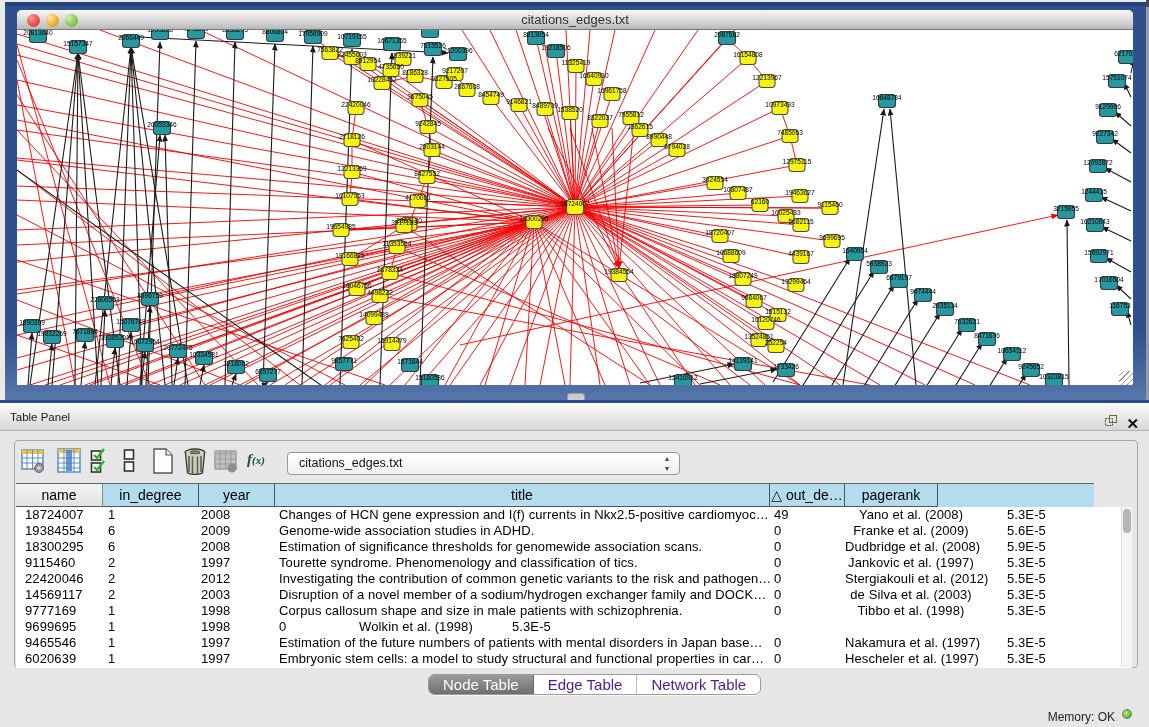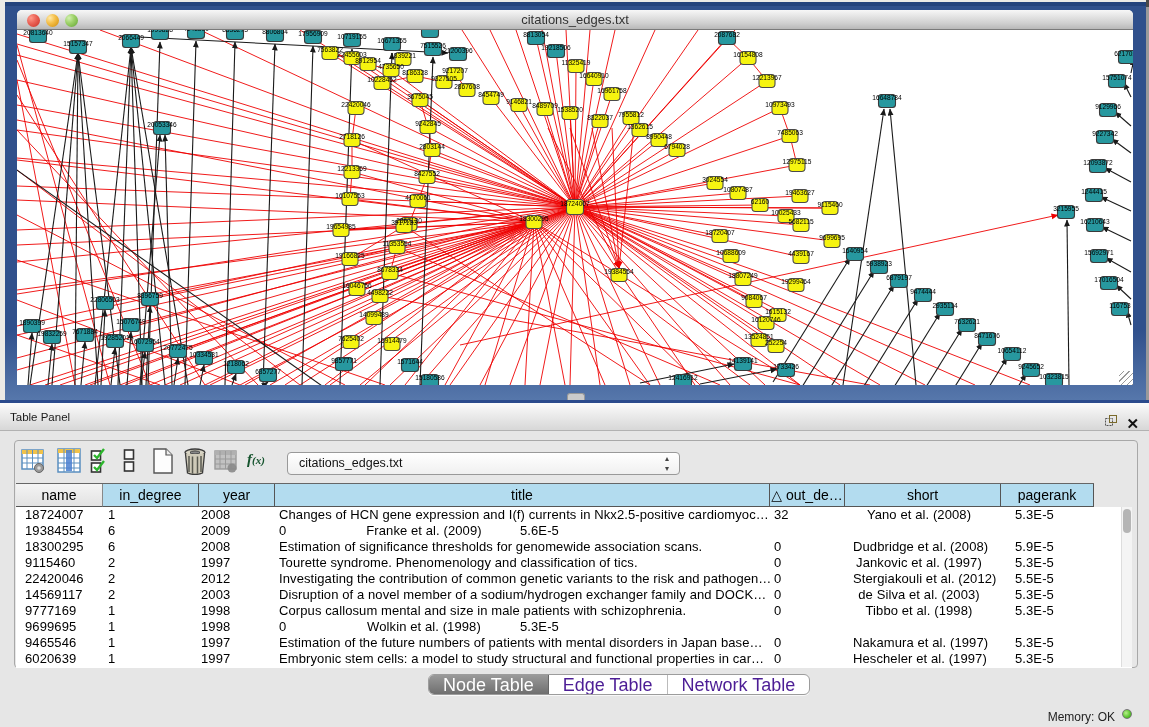--- a/index.html
+++ b/index.html
@@ -41,28 +41,28 @@
 #thead div { border-right:1px solid #555; border-bottom:1px solid #555; text-align:center; line-height:22px; overflow:hidden; white-space:nowrap; }
 #thead div.gray { background:linear-gradient(#f4f4f4,#e2e2e2); border-right:1px solid #888; }
 #tbody { position:absolute; left:1px; top:66px; width:1116px; height:161px; background:#fff; overflow:hidden; font-size:13px; color:#000; letter-spacing:0.1px; }
 .tr { display:flex; height:16px; line-height:16px; white-space:nowrap; }
 .tr div { overflow:hidden; }
 .c0 { width:87px; padding-left:9px; }
 .c1 { width:96px; padding-left:5px; }
 .c2 { width:76px; padding-left:2px; }
 .c3 { width:495px; padding-left:4px; }
 .c4 { width:75px; padding-left:4px; }
-.c5 { width:156px; text-align:center; padding-right:24px;margin-left:8px; }
+.c5 { width:156px; text-align:center; padding-right:24px; }
 .c6 { width:93px; padding-left:6px; }
 #vscroll { position:absolute; right:5px; top:66px; width:11px; height:160px; background:#f4f4f4; border-left:1px solid #ddd; }
 #vthumb { position:absolute; left:1px; top:2px; width:8px; height:24px; background:#b5b5b5; border-radius:4px; }
 
 #tabs { position:absolute; left:428px; top:274px; height:21px; display:flex;
   border:1px solid #9c9c9c; border-radius:6px; overflow:hidden; background:#fff;
-  font-size:18px; box-shadow:0 1px 0 rgba(255,255,255,.7); }
+  font-size:15px; box-shadow:0 1px 0 rgba(255,255,255,.7); }
 #tabs div { line-height:20px; padding:0 14px; color:#4c1d95; border-right:1px solid #bbb; }
 #tabs div.sel { background:linear-gradient(#9a9a9a,#6f6f6f); color:#fff; border-right:1px solid #666; }
 #tabs div:last-child { border-right:none; }
 #memory { position:absolute; right:34px; top:310px; font-size:12px; color:#222; }
 #memdot { position:absolute; right:17px; top:309px; width:10px; height:10px; border-radius:50%;
   background:radial-gradient(circle at 3px 3px,#b8f08a,#59c32e 60%,#3d9a1a); border:1px solid #777; }
 svg text { opacity:1; }
 </style></head>
 <body>
 <div id="app">
@@ -634,37 +634,37 @@
         </svg>
         <div class="ticon" style="left:232px; top:10px; font-family:'Liberation Serif',serif; font-style:italic; font-weight:bold; font-size:15px; color:#14532d;">f<span style="font-size:11px;">(x)</span></div>
         <div id="dropdown">citations_edges.txt<div id="ddarrows">▴<br>▾</div></div>
       </div>
       <div id="thead">
         <div class="gray" style="width:87px">name</div>
         <div style="width:96px">in_degree</div>
         <div style="width:76px">year</div>
         <div style="width:495px">title</div>
         <div style="width:75px">△ out_de…</div>
-        <div style="width:156px">short</div>
         <div style="width:93px">pagerank</div>
       </div>
       <div id="tbody">
 <div class="tr">
             <div class="c0">18724007</div>
             <div class="c1">1</div>
             <div class="c2">2008</div>
             <div class="c3">Changes of HCN gene expression and I(f) currents in Nkx2.5-positive cardiomyoc…</div>
-            <div class="c4">32</div>
+            <div class="c4">49</div>
             <div class="c5">Yano et al. (2008)</div>
             <div class="c6">5.3E-5</div>
           </div>
 <div class="tr">
             <div class="c0">19384554</div>
             <div class="c1">6</div>
             <div class="c2">2009</div>
+            <div class="c3">Genome-wide association studies in ADHD.</div>
             <div class="c4">0</div>
             <div class="c5">Franke et al. (2009)</div>
             <div class="c6">5.6E-5</div>
           </div>
 <div class="tr">
             <div class="c0">18300295</div>
             <div class="c1">6</div>
             <div class="c2">2008</div>
             <div class="c3">Estimation of significance thresholds for genomewide association scans.</div>
             <div class="c4">0</div>
@@ -695,21 +695,21 @@
             <div class="c2">2003</div>
             <div class="c3">Disruption of a novel member of a sodium/hydrogen exchanger family and DOCK…</div>
             <div class="c4">0</div>
             <div class="c5">de Silva et al. (2003)</div>
             <div class="c6">5.3E-5</div>
           </div>
 <div class="tr">
             <div class="c0">9777169</div>
             <div class="c1">1</div>
             <div class="c2">1998</div>
-            <div class="c3">Corpus callosum mental and size in male patients with schizophrenia.</div>
+            <div class="c3">Corpus callosum shape and size in male patients with schizophrenia.</div>
             <div class="c4">0</div>
             <div class="c5">Tibbo et al. (1998)</div>
             <div class="c6">5.3E-5</div>
           </div>
 <div class="tr">
             <div class="c0">9699695</div>
             <div class="c1">1</div>
             <div class="c2">1998</div>
             <div class="c4">0</div>
             <div class="c5">Wolkin et al. (1998)</div>

